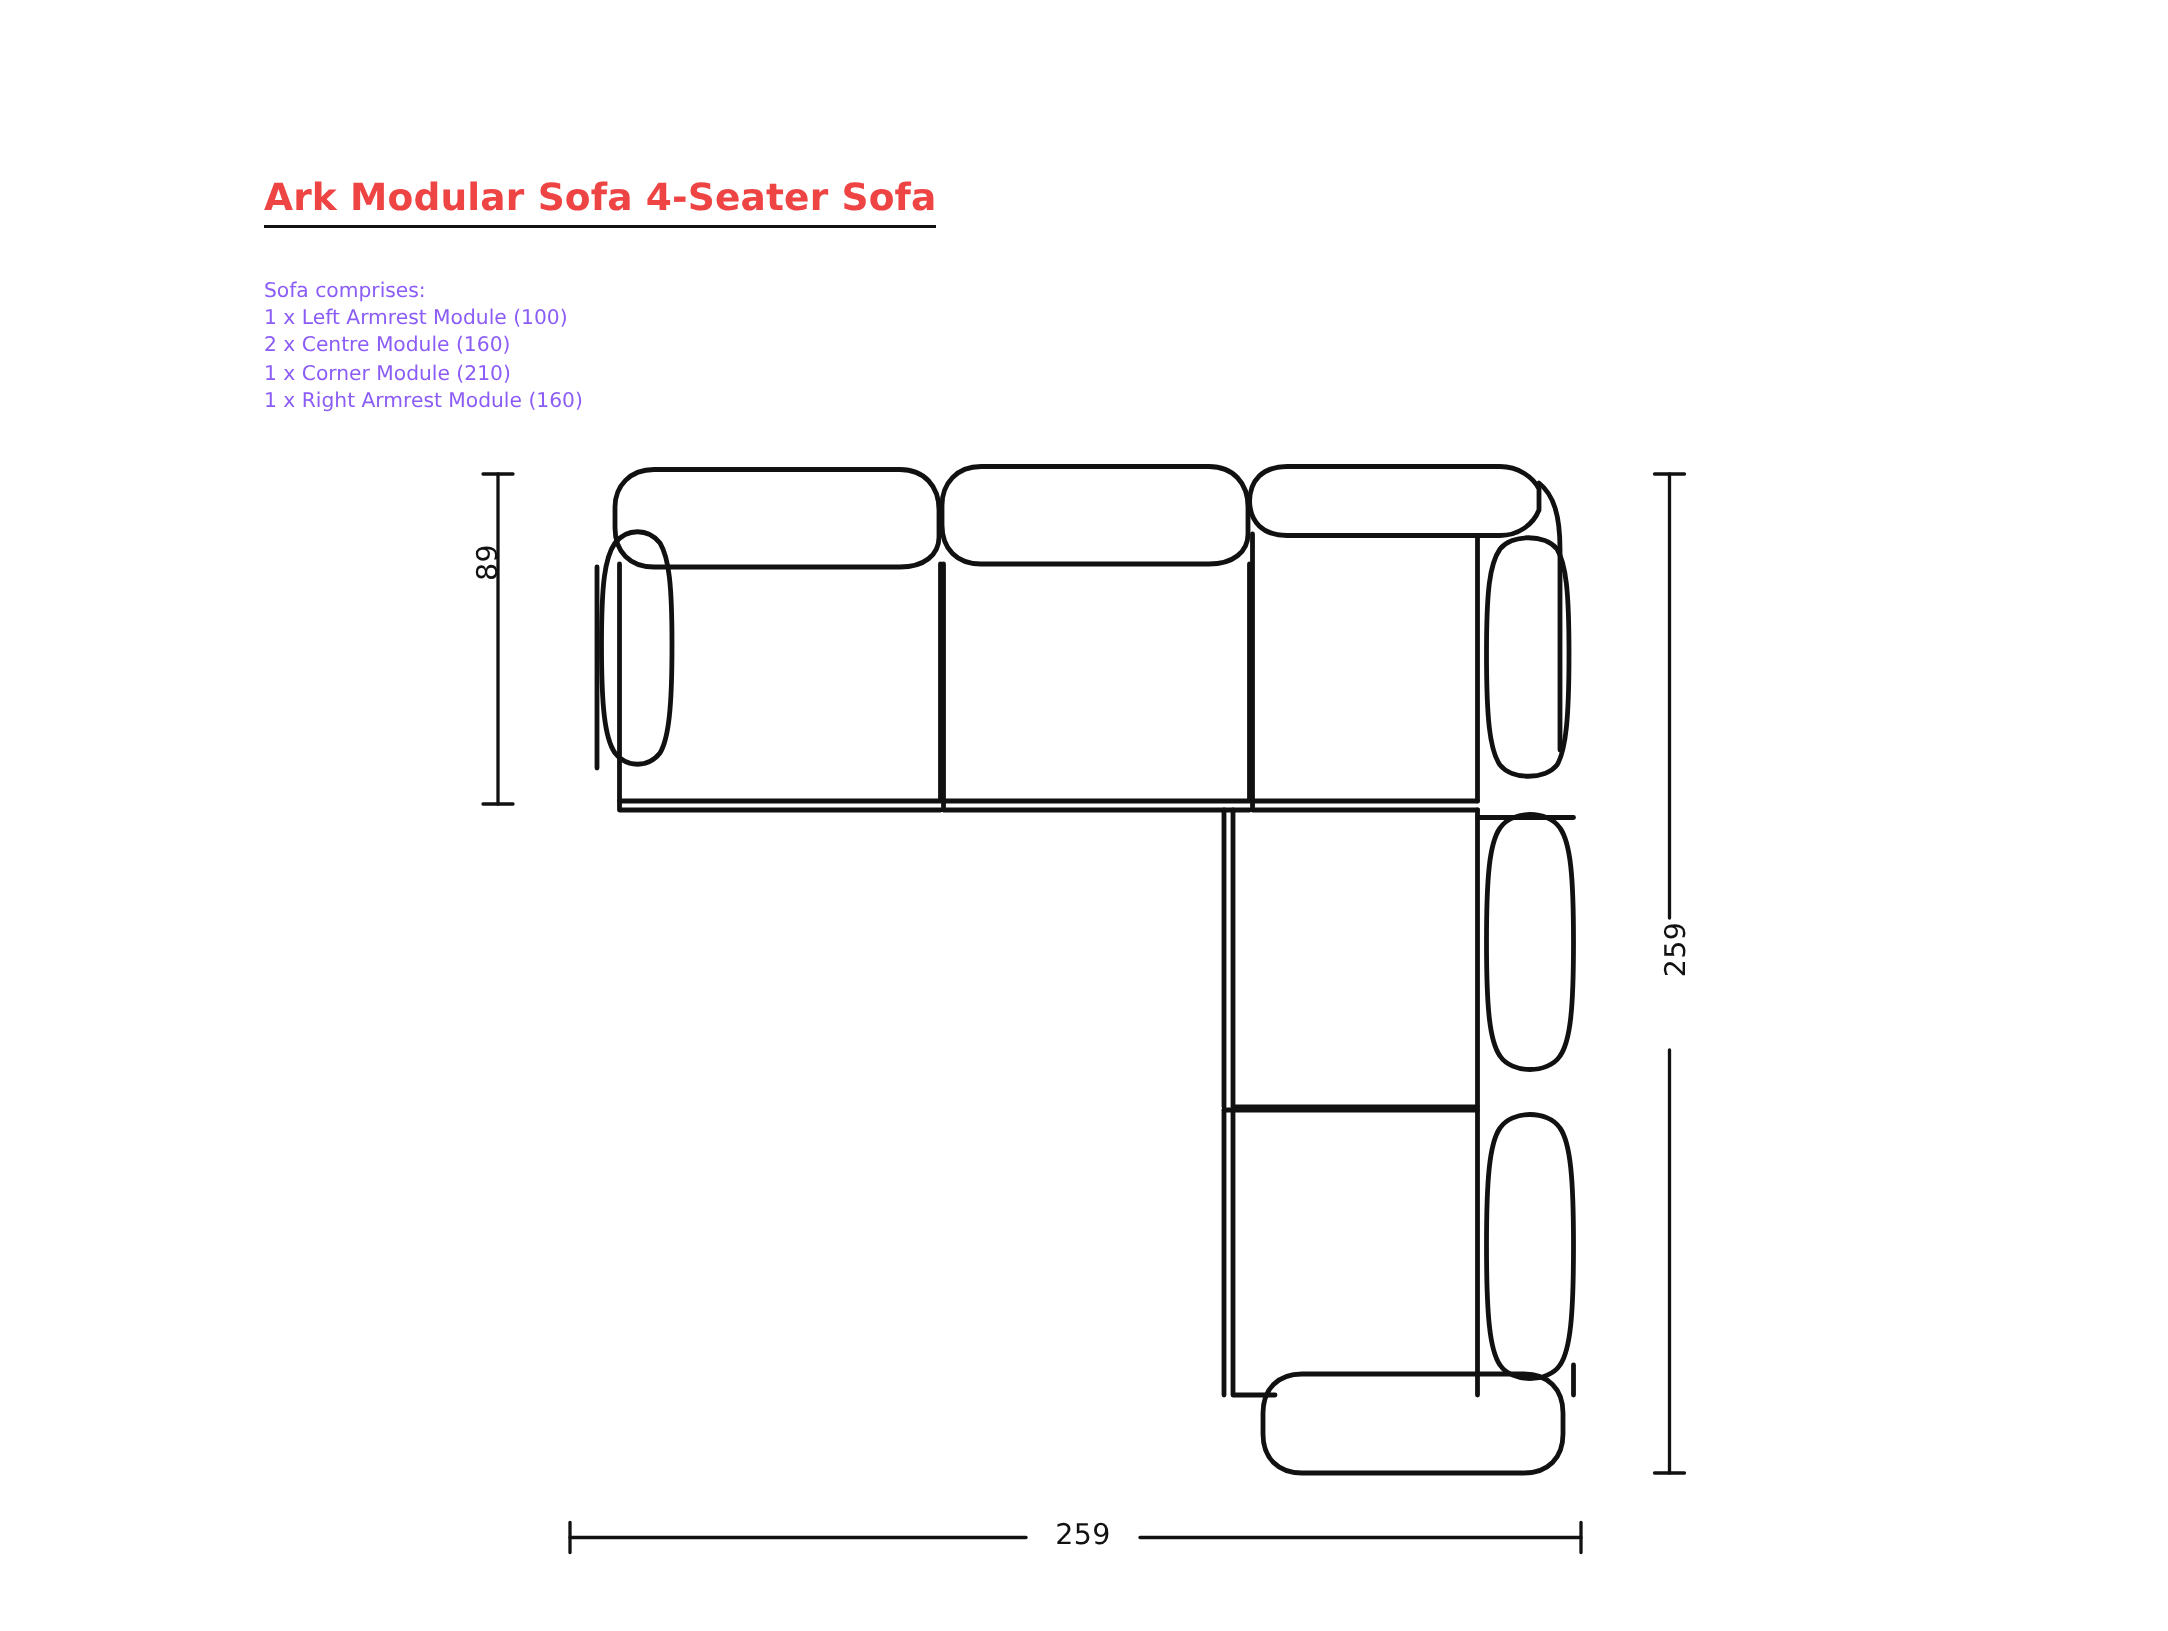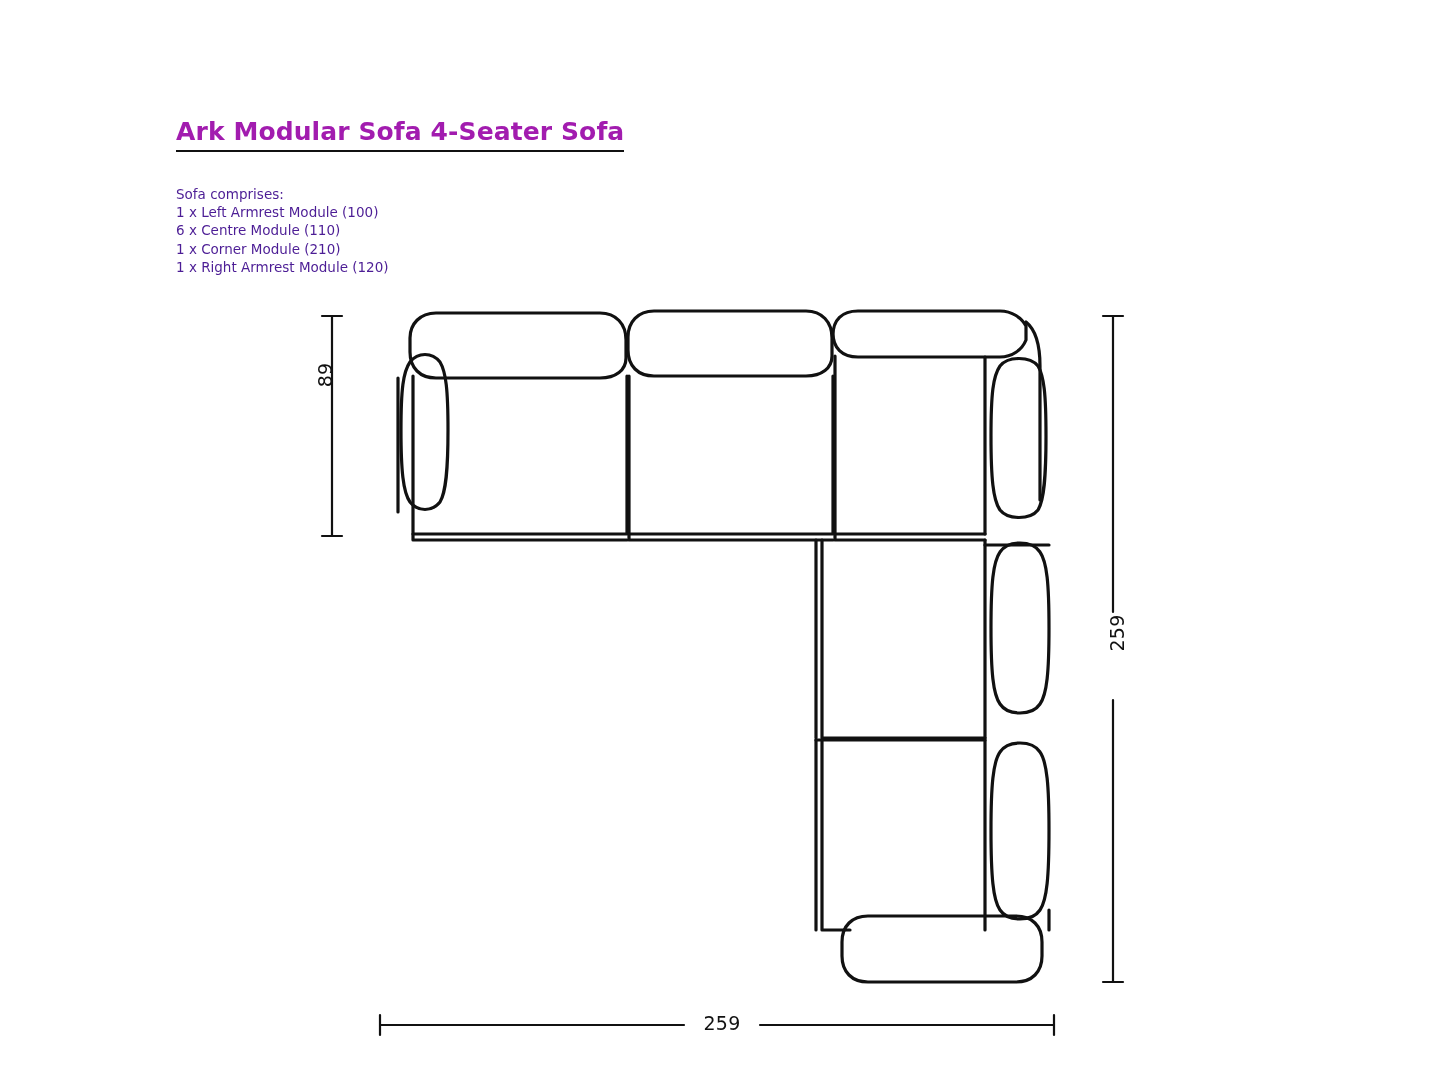--- a/index.html
+++ b/index.html
@@ -18,33 +18,33 @@
     background: #ffffff;
     overflow: hidden;
   }
   #title {
     position: absolute;
     left: 176px;
     top: 118px;
     font-size: 25px;
     font-weight: 600;
     letter-spacing: 0.1px;
-    color: #a21caf;
+    color: #ef4444;
     border-bottom: 2px solid #111111;
     padding-bottom: 4px;
     line-height: 1.1;
     white-space: nowrap;
   }
   #comprises {
     position: absolute;
     left: 176px;
     top: 185px;
     font-size: 13.5px;
     line-height: 18.2px;
-    color: #4c1d95;
+    color: #8b5cf6;
   }
   #comprises div {
     white-space: nowrap;
   }
   #drawing {
     position: absolute;
     left: 0;
     top: 0;
   }
   .dim-label {
@@ -79,23 +79,23 @@
 </head>
 <body>
 
 <div id="page">
 
   <div id="title">Ark Modular Sofa 4-Seater Sofa</div>
 
   <div id="comprises">
     <div>Sofa comprises:</div>
     <div>1 x Left Armrest Module (100)</div>
-    <div>6 x Centre Module (110)</div>
+    <div>2 x Centre Module (160)</div>
     <div>1 x Corner Module (210)</div>
-    <div>1 x Right Armrest Module (120)</div>
+    <div>1 x Right Armrest Module (160)</div>
   </div>
 
   <svg id="drawing" width="1445" height="1087" viewBox="0 0 1445 1087">
     <g fill="none" stroke="#111111" stroke-width="3.2" stroke-linecap="round" stroke-linejoin="round">
 
       <g>
         <path d="M410 362 C 403 372, 401 390, 401 430 C 401 470, 403 492, 410 502
                  C 418 512, 432 512, 440 502 C 446 492, 448 470, 448 430
                  C 448 390, 446 372, 440 362 C 432 352, 418 352, 410 362 Z"></path>
       </g>

